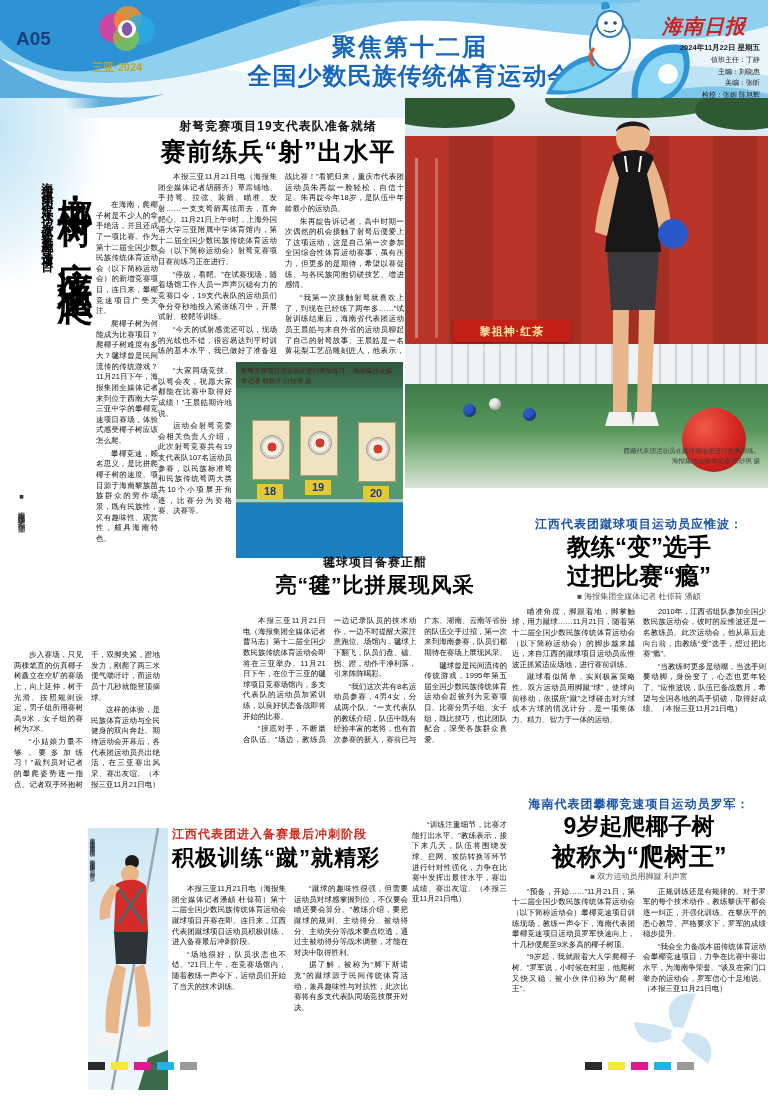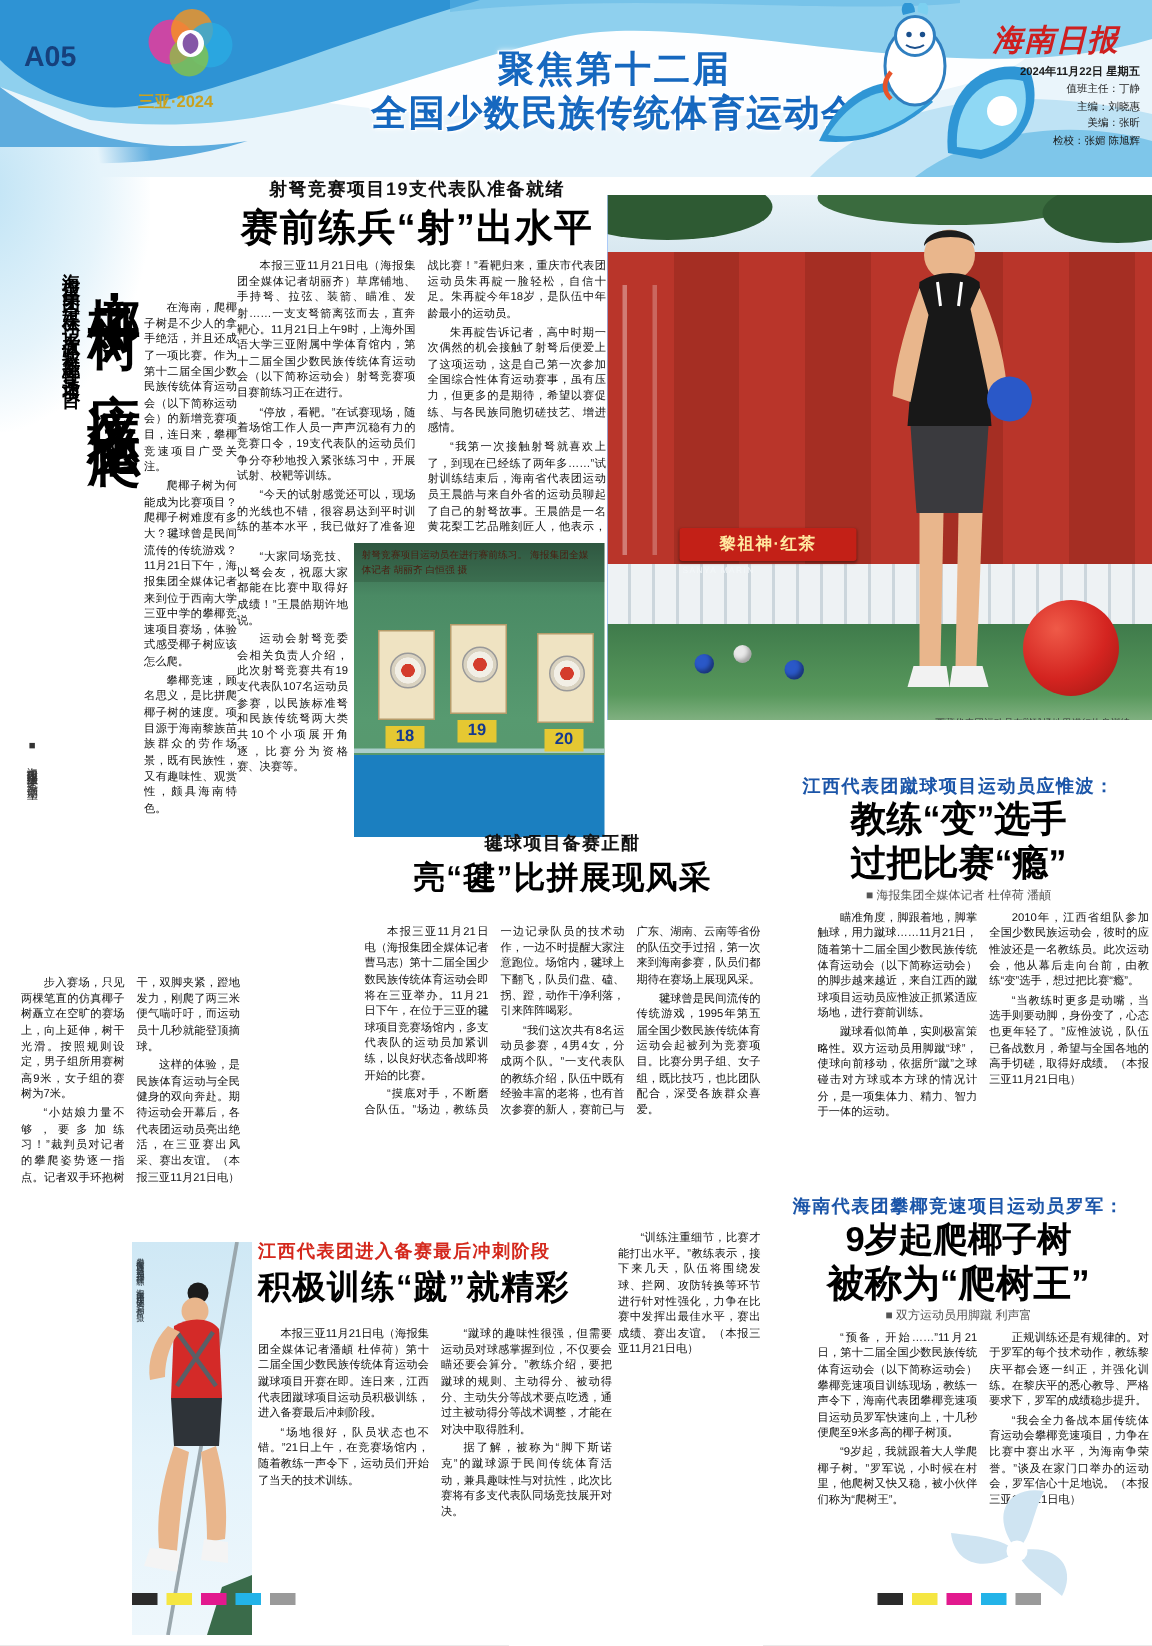--- a/index.html
+++ b/index.html
@@ -55,21 +55,21 @@
   .cuju-cap{position:absolute;right:8px;top:348px;text-align:right;color:#3a3a3a;}
   .sign{position:absolute;left:48px;top:222px;width:118px;height:22px;background:#c32017;
         color:#ffe9a0;font-weight:900;font-size:11px;text-align:center;line-height:22px;
         letter-spacing:1px;border-radius:2px;box-shadow:0 1px 2px rgba(0,0,0,.4);}
   .sign-sub{position:absolute;left:50px;top:248px;color:#f3f7f9;font-size:5.5px;letter-spacing:1px;}
   .climb-cap{position:absolute;left:2px;top:6px;height:250px;writing-mode:vertical-rl;
              font-size:5.5px;color:#2e3a42;letter-spacing:1px;}
   
   .rart{position:absolute;left:512px;width:254px;text-align:center;}
   .rart .bigtitle{line-height:1.2;}
-  .rart .body{text-align:justify;margin-top:5px;margin-left:33px;}
+  .rart .body{text-align:justify;margin-top:5px;}
   
   .cbar{position:absolute;display:flex;gap:6px;}
   .cbar i{display:block;width:17px;height:8px;}
   .c1{background:#2b2b2b;} .c2{background:#f5e642;} .c3{background:#e2198e;}
   .c4{background:#23b3e8;} .c5{background:#9a9a9a;}
 </style>
 </head>
 <body>
 
 <div class="page">
@@ -177,21 +177,21 @@
     </div>
     <div class="target" style="left:122px;top:60px;">
       <div class="tgt-board">
           <div class="tgt-ring"></div>
         </div>
       <div class="tgt-num">20</div>
     </div>
     <div class="ph-cap tgt-cap">射弩竞赛项目运动员在进行赛前练习。 海报集团全媒体记者 胡丽齐 白恒强 摄</div>
   </div>
 
-  <div class="photo" style="left:405px;top:130px;width:363px;height:350px;background:#3b82f6;">
+  <div class="photo" style="left:405px;top:98px;width:363px;height:390px;background:#3b82f6;">
     <div style="position:absolute;left:0;top:0;width:100%;height:38px;background:linear-gradient(180deg,#e9f3f8,#d8e8f0);"></div>
     <svg style="position:absolute;left:0;top:0;" width="363" height="60" viewBox="0 0 363 60">
       <ellipse cx="40" cy="8" rx="70" ry="22" fill="#2e5a33"></ellipse>
       <ellipse cx="230" cy="2" rx="90" ry="18" fill="#3a6b3e"></ellipse>
       <ellipse cx="340" cy="12" rx="50" ry="20" fill="#2e5a33"></ellipse>
     </svg>
     <div style="position:absolute;left:0;top:38px;width:100%;height:208px;background:repeating-linear-gradient(90deg,#b9352a 0 44px,#a52e23 44px 88px);"></div>
     <div style="position:absolute;left:10px;top:60px;width:3px;height:180px;background:rgba(255,255,255,.35);"></div>
     <div style="position:absolute;left:30px;top:60px;width:3px;height:180px;background:rgba(255,255,255,.25);"></div>
     <div style="position:absolute;left:0;top:246px;width:100%;height:40px;background:repeating-linear-gradient(90deg,#eef2f4 0 14px,#ccd6dc 14px 16px);"></div>

